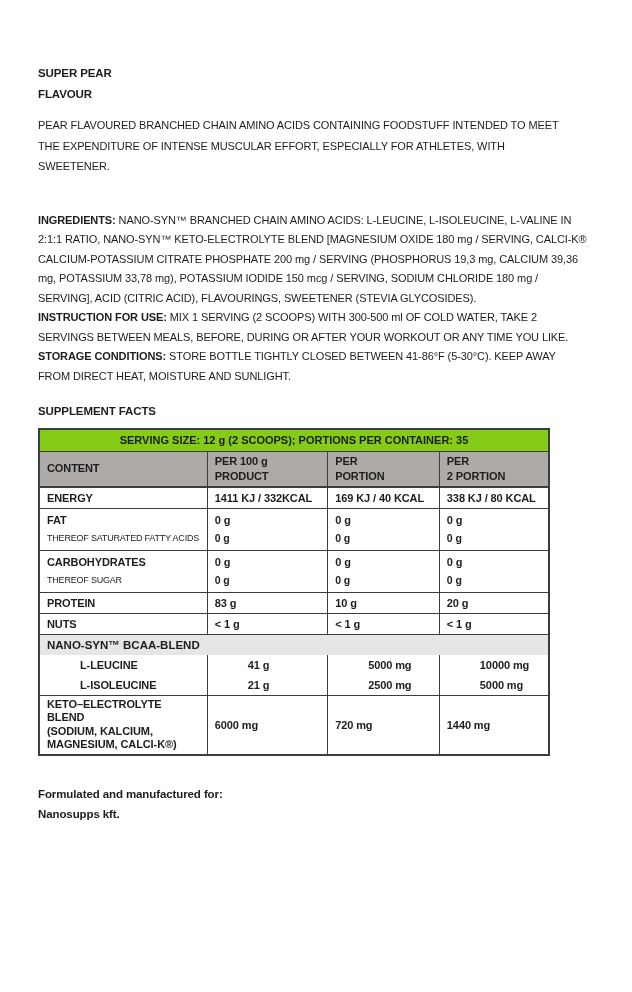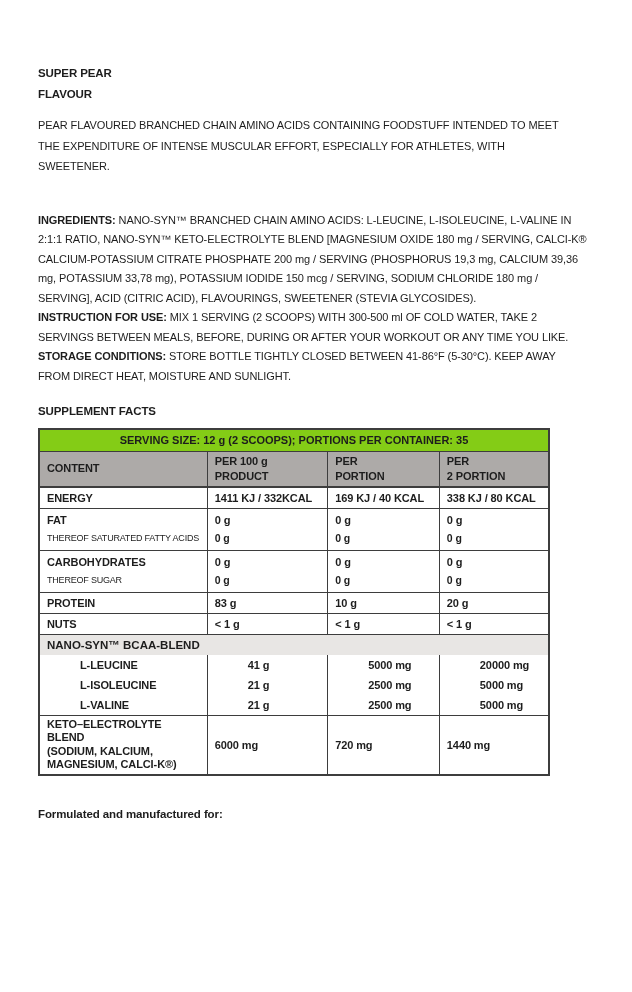--- a/index.html
+++ b/index.html
@@ -169,30 +169,24 @@
         </tr>
 
         <tr class="section-row">
           <td colspan="4">NANO-SYN™ BCAA-BLEND</td>
         </tr>
 
         <tr class="bcaa">
           <td>L-LEUCINE</td>
           <td class="val">41 g</td>
           <td class="val">5000 mg</td>
-          <td class="val">20000 mg</td>
+          <td class="val">10000 mg</td>
         </tr>
         <tr class="bcaa seamless">
           <td>L-ISOLEUCINE</td>
-          <td class="val">21 g</td>
-          <td class="val">2500 mg</td>
-          <td class="val">5000 mg</td>
-        </tr>
-        <tr class="bcaa seamless">
-          <td>L-VALINE</td>
           <td class="val">21 g</td>
           <td class="val">2500 mg</td>
           <td class="val">5000 mg</td>
         </tr>
 
         <tr class="keto-row">
           <td class="keto-name pre">KETO–ELECTROLYTE BLEND
 (SODIUM, KALCIUM,
 MAGNESIUM, CALCI-K®)</td>
           <td class="val">6000 mg</td>

